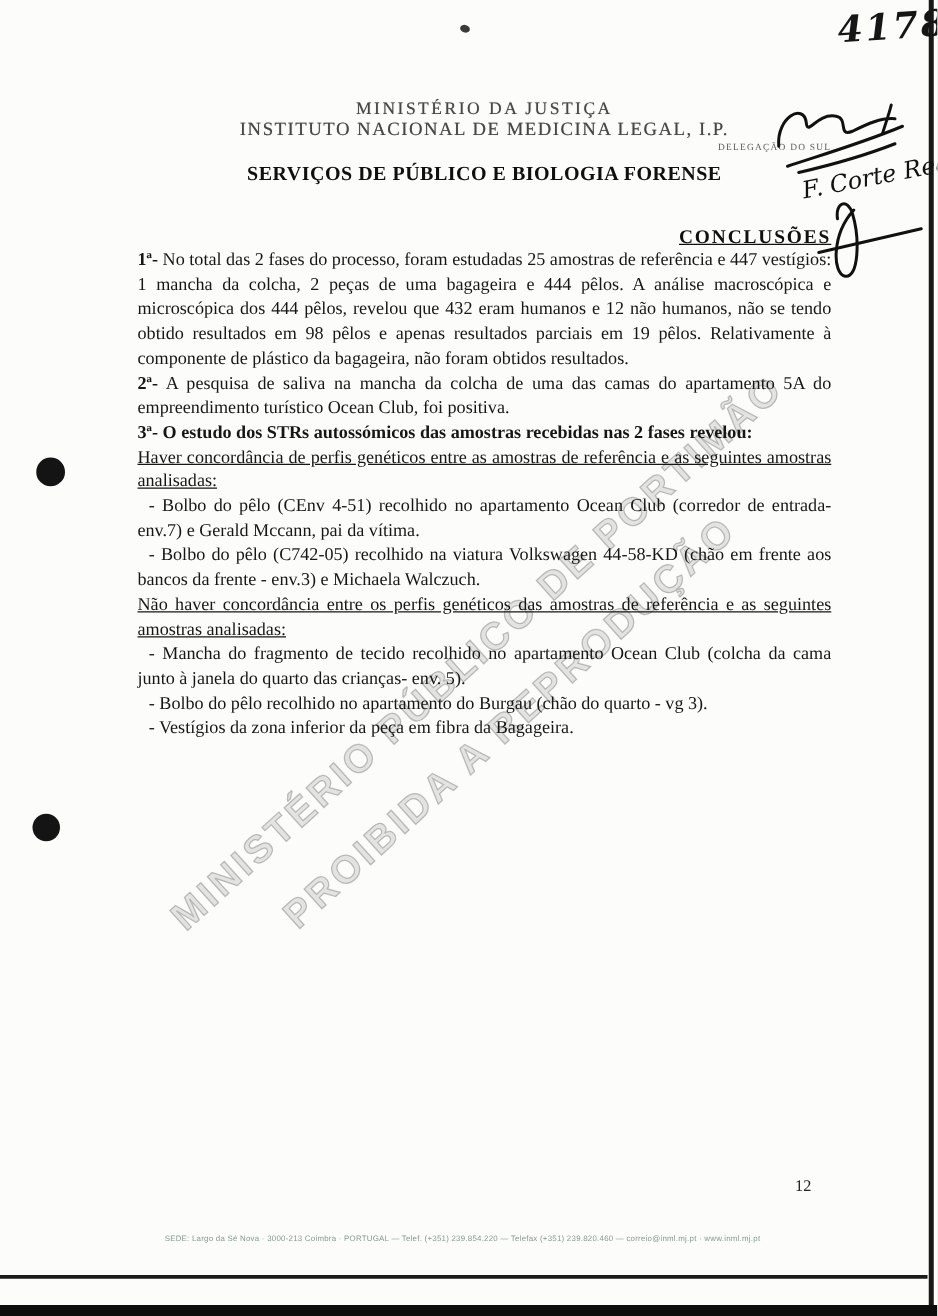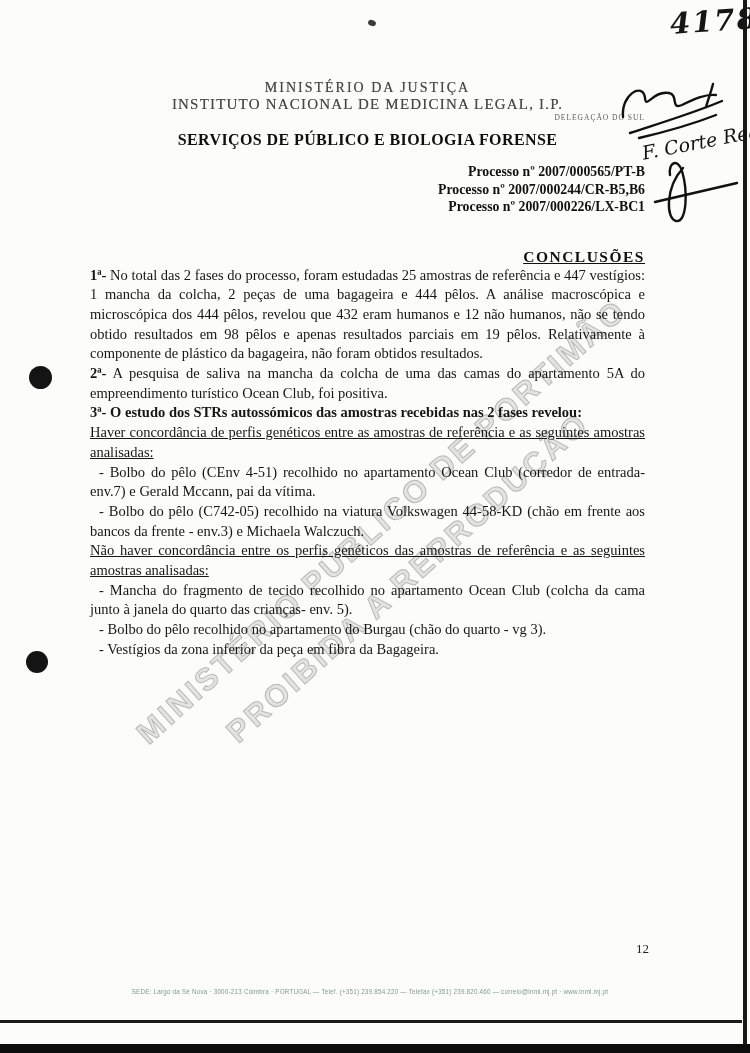--- a/index.html
+++ b/index.html
@@ -21,21 +21,21 @@
   .wm1{left:382px;top:522px;font-size:31px;transform:translate(-50%,-50%) rotate(-42deg);}
   .wm2{left:408px;top:578px;font-size:31px;transform:translate(-50%,-50%) rotate(-42deg);}
   
   .folio{position:absolute;left:670px;top:4px;z-index:3;font-family:"DejaVu Serif",serif;
          font-style:italic;font-size:29px;font-weight:bold;color:#161616;transform:rotate(-4deg);
          letter-spacing:2px;}
   .sig-svg{position:absolute;left:595px;top:72px;z-index:3;}
   .sig-name{position:absolute;left:641px;top:130px;z-index:3;font-family:"DejaVu Serif",serif;
             font-style:italic;font-size:19px;color:#111;transform:rotate(-11deg);white-space:nowrap;}
   
-  .content{position:absolute;left:90px;top:0;width:555px;z-index:2;}
+  .content{position:absolute;left:110px;top:0;width:555px;z-index:2;}
   .hdr-ministry{margin-top:80px;text-align:center;font-size:14px;line-height:16px;
                 letter-spacing:2px;color:#474747;text-shadow:0 0 0.7px #8a8a8a;}
   .hdr-institute{margin-top:2px;text-align:center;font-size:15px;line-height:12px;
                  letter-spacing:1.2px;color:#474747;text-shadow:0 0 0.6px #8a8a8a;}
   .hdr-delegation{margin-top:3px;text-align:right;font-size:7.5px;line-height:9px;
                   letter-spacing:1px;color:#5a5a5a;}
   .hdr-service{margin-top:8px;text-align:center;font-size:16px;line-height:19px;
                font-weight:bold;letter-spacing:0.4px;color:#0f0f0f;}
   .proc{margin-top:14px;text-align:right;font-weight:bold;font-size:13.8px;line-height:17.5px;color:#111;}
   .doc-title{margin-top:32px;text-align:right;font-weight:bold;font-size:15.5px;line-height:18px;
@@ -84,25 +84,20 @@
     </g>
   </svg>
   <div class="sig-name">F. Corte Real</div>
 
   <div class="content">
     <div class="hdr-ministry">MINISTÉRIO DA JUSTIÇA</div>
     <div class="hdr-institute">INSTITUTO NACIONAL DE MEDICINA LEGAL, I.P.</div>
     <div class="hdr-delegation">DELEGAÇÃO DO SUL</div>
     <div class="hdr-service">SERVIÇOS DE PÚBLICO E BIOLOGIA FORENSE</div>
 
-    <div class="proc">
-      <div>Processo nº 2007/000565/PT-B</div>
-      <div>Processo nº 2007/000244/CR-B5,B6</div>
-      <div>Processo nº 2007/000226/LX-BC1</div>
-    </div>
 
     <div class="doc-title">CONCLUSÕES</div>
 
     <div class="body">
       <p class="p1"><span class="lead">1ª-</span> <span>No total das 2 fases do processo, foram estudadas 25 amostras de referência e 447 vestígios: 1 mancha da colcha, 2 peças de uma bagageira e 444 pêlos. A análise macroscópica e microscópica dos 444 pêlos, revelou que 432 eram humanos e 12 não humanos, não se tendo obtido resultados em 98 pêlos e apenas resultados parciais em 19 pêlos. Relativamente à componente de plástico da bagageira, não foram obtidos resultados.</span></p>
 
       <p class="p2"><span class="lead">2ª-</span> <span>A pesquisa de saliva na mancha da colcha de uma das camas do apartamento 5A do empreendimento turístico Ocean Club, foi positiva.</span></p>
 
       <p class="p3"><span>3ª-</span> <span>O estudo dos STRs autossómicos das amostras recebidas nas 2 fases revelou:</span></p>
 

